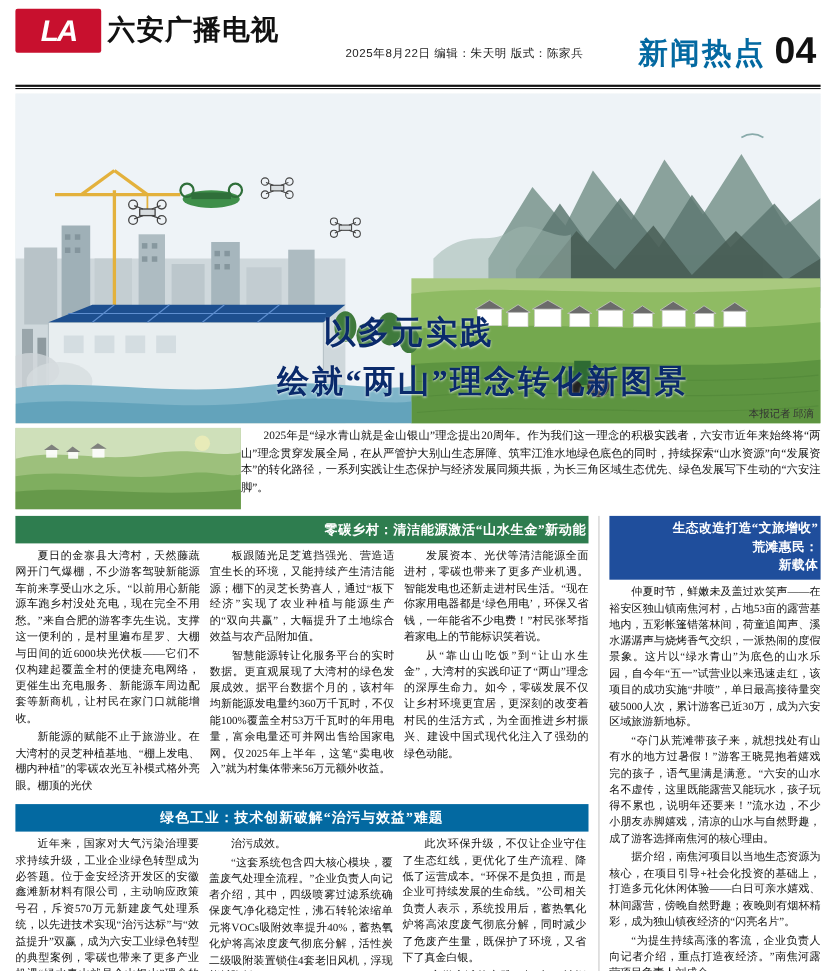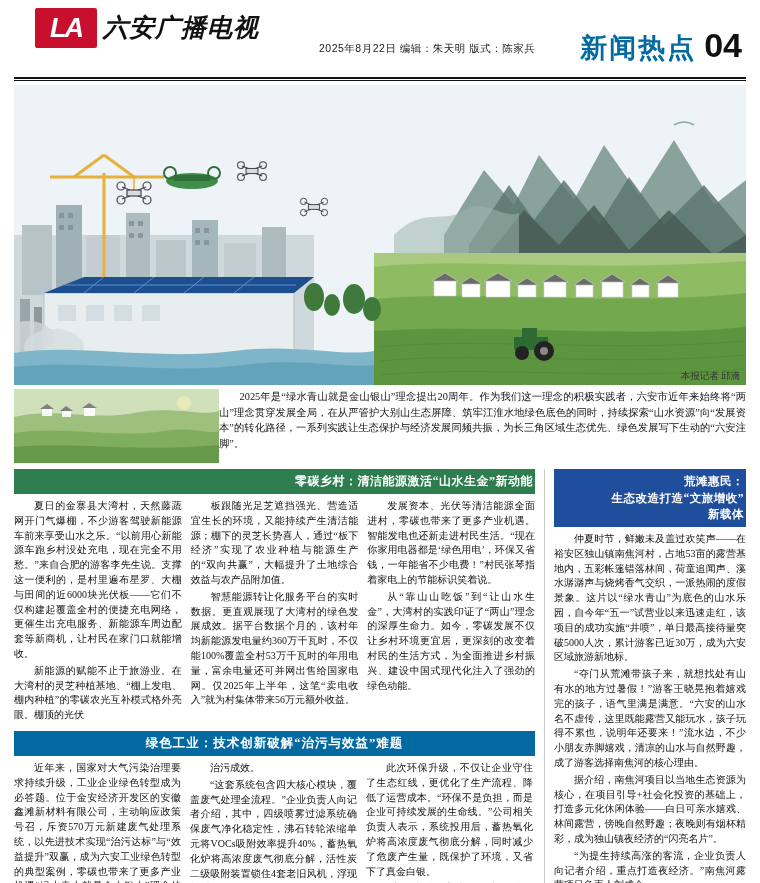--- a/index.html
+++ b/index.html
@@ -22,33 +22,32 @@
   
   .masthead {
     display: flex;
     align-items: flex-start;
     padding: 8px 14px 0 14px;
     height: 74px;
     position: relative;
   }
   .logo-block { display: flex; align-items: center; gap: 6px; }
   .logo-mark {
-    width: 62px; height: 40px;
+    width: 78px; height: 40px;
     background: #c8102e;
     color: #fff;
     font-family: "Liberation Sans", sans-serif;
     font-weight: bold;
     font-size: 27px;
     display: flex; align-items: center; justify-content: center;
     letter-spacing: -2px;
     border-radius: 2px;
     font-style: italic;
-    margin-left: 21px;
-  }
-  .logo-text-wrap { display: flex; flex-direction: row; font-style: italic; }
+  }
+  .logo-text-wrap { display: flex; flex-direction: row; }
   .logo-title {
     font-size: 25px; font-weight: bold; color: #111;
     letter-spacing: 1px; line-height: 1.1;
     font-family: "Liberation Serif", serif;
   }
   .logo-sub {
     margin-top: 3px;
     background: #c8102e; color: #fff;
     font-size: 13px; letter-spacing: 3px;
     padding: 1px 6px; text-align: center;
@@ -356,20 +355,24 @@
       <g fill="#3f7a3c">
         <ellipse cx="300" cy="212" rx="10" ry="14"></ellipse>
         <ellipse cx="318" cy="220" rx="8" ry="11"></ellipse>
         <ellipse cx="340" cy="214" rx="11" ry="15"></ellipse>
         <ellipse cx="358" cy="224" rx="9" ry="12"></ellipse>
       </g>
 
       <path d="M660,40 q10,-6 20,0" stroke="#8aa" stroke-width="1.5" fill="none"></path>
     </svg>
 
+    <div class="hero-title">
+      <div class="l1">以多元实践</div>
+      <div class="l2">绘就“两山”理念转化新图景</div>
+    </div>
     <div class="hero-byline">本报记者 邱滴</div>
   </div>
 
   <div class="lead-wrap">
     <div class="lead-thumb">
       <svg viewBox="0 0 205 74" preserveAspectRatio="none">
         <rect width="205" height="74" fill="#cfe0ba"></rect>
         <path d="M0,28 C40,18 80,32 120,24 C160,16 190,28 205,22 L205,74 L0,74 Z" fill="#9dc07c"></path>
         <path d="M0,44 C50,36 100,50 150,42 C180,37 196,46 205,42 L205,74 L0,74 Z" fill="#7fae5f"></path>
         <path d="M0,58 C60,52 120,64 205,56 L205,74 L0,74 Z" fill="#66994a"></path>
@@ -422,22 +425,22 @@
             <p class="txt">“安徽鑫滩的实践，打破了‘治污必增成本’的误区，证明环保与效益可以同频共振。”金安经济开发区党工委委员、管委会副主任关世凡评价道，该项目的成功实施，为同行业提供了可复制、可推广的环保升级方案。</p>
           </div>
         </div>
       </div>
     </div>
 
     <div class="divider-v"></div>
 
     <div class="sideCol">
       <div class="band blue two-line">
+        <div>生态改造打造“文旅增收”</div>
         <div>荒滩惠民：</div>
-        <div>生态改造打造“文旅增收”</div>
         <div>新载体</div>
       </div>
       <p class="txt">仲夏时节，鲜嫩未及盖过欢笑声——在裕安区独山镇南焦河村，占地53亩的露营基地内，五彩帐篷错落林间，荷童追闻声、溪水潺潺声与烧烤香气交织，一派热闹的度假景象。这片以“绿水青山”为底色的山水乐园，自今年“五一”试营业以来迅速走红，该项目的成功实施“井喷”，单日最高接待量突破5000人次，累计游客已近30万，成为六安区域旅游新地标。</p>
       <p class="txt">“夺门从荒滩带孩子来，就想找处有山有水的地方过暑假！”游客王晓晃抱着嬉戏完的孩子，语气里满是满意。“六安的山水名不虚传，这里既能露营又能玩水，孩子玩得不累也，说明年还要来！”流水边，不少小朋友赤脚嬉戏，清凉的山水与自然野趣，成了游客选择南焦河的核心理由。</p>
       <p class="txt">据介绍，南焦河项目以当地生态资源为核心，在项目引导+社会化投资的基础上，打造多元化休闲体验——白日可亲水嬉戏、林间露营，傍晚自然野趣；夜晚则有烟杯精彩，成为独山镇夜经济的“闪亮名片”。</p>
       <p class="txt">“为提生持续高涨的客流，企业负责人向记者介绍，重点打造夜经济。”南焦河露营项目负责人刘成介</p>
     </div>
   </div>
 
 </div>

